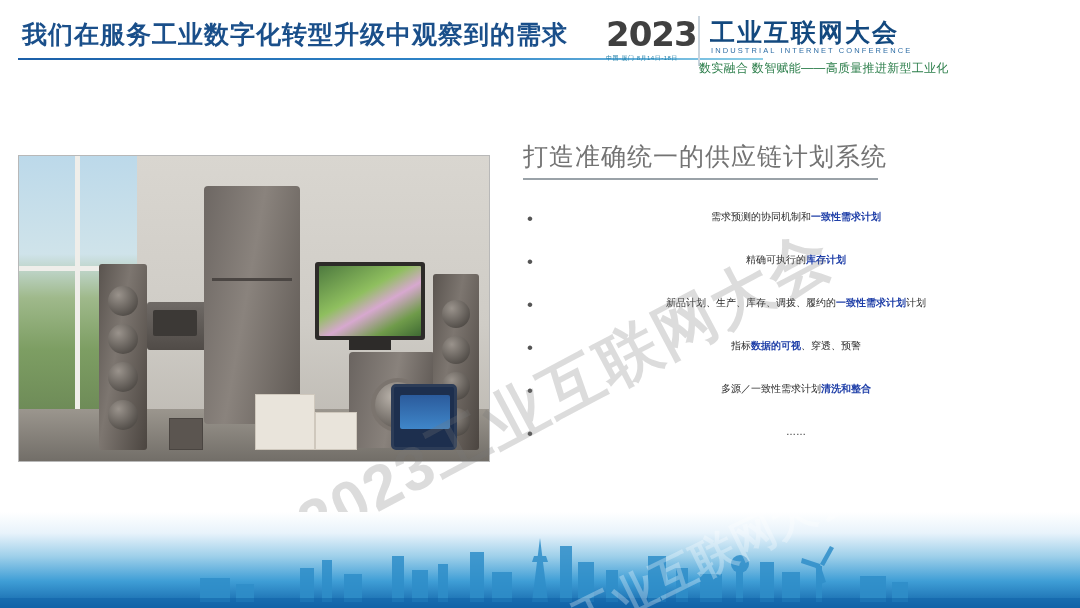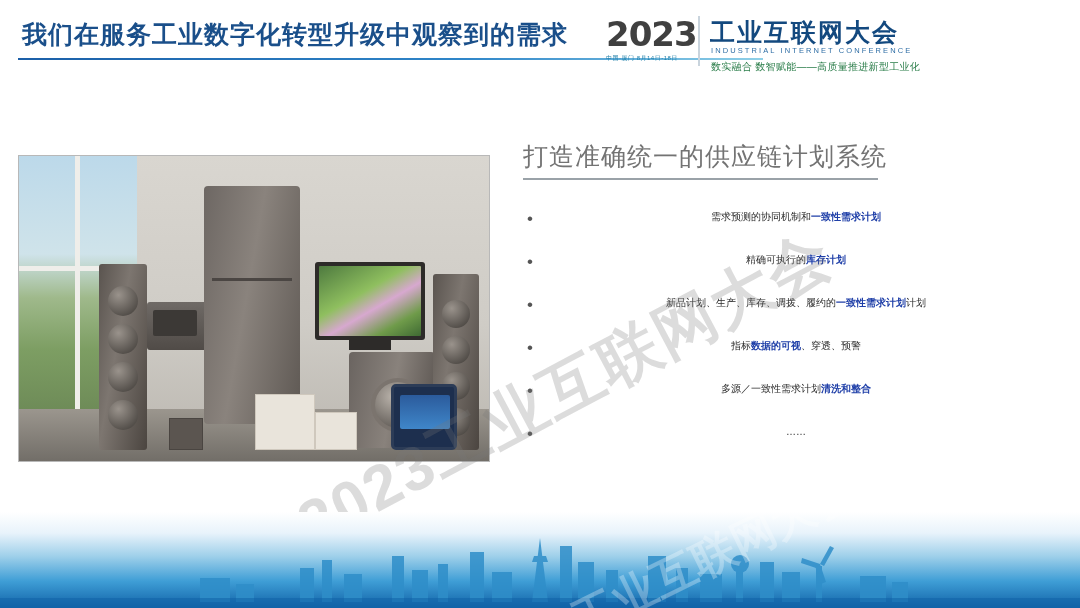--- a/index.html
+++ b/index.html
@@ -44,22 +44,22 @@
   .logo-main {
     position:absolute; left:104px; top:6px;
     font-size:25px; font-weight:700; color:#13497f; letter-spacing:2px;
     white-space:nowrap;
   }
   .logo-en {
     position:absolute; left:105px; top:36px;
     font-size:7.5px; color:#2f6ea5; letter-spacing:2.1px; white-space:nowrap;
   }
   .logo-slogan {
-    position:absolute; left:105px; top:50px;
-    font-size:10px; color:#2a7d49; letter-spacing:0.3px; white-space:nowrap;
+    position:absolute; left:93px; top:50px;
+    font-size:12px; color:#2a7d49; letter-spacing:0.3px; white-space:nowrap;
   }
 
   
   .content { position:absolute; left:0; top:92px; width:1080px; height:420px; }
 
   .photo {
     position:absolute; left:18px; top:63px; width:472px; height:307px;
     overflow:hidden; background:#cfcfcf; border:1px solid #b8b8b8;
   }
   

